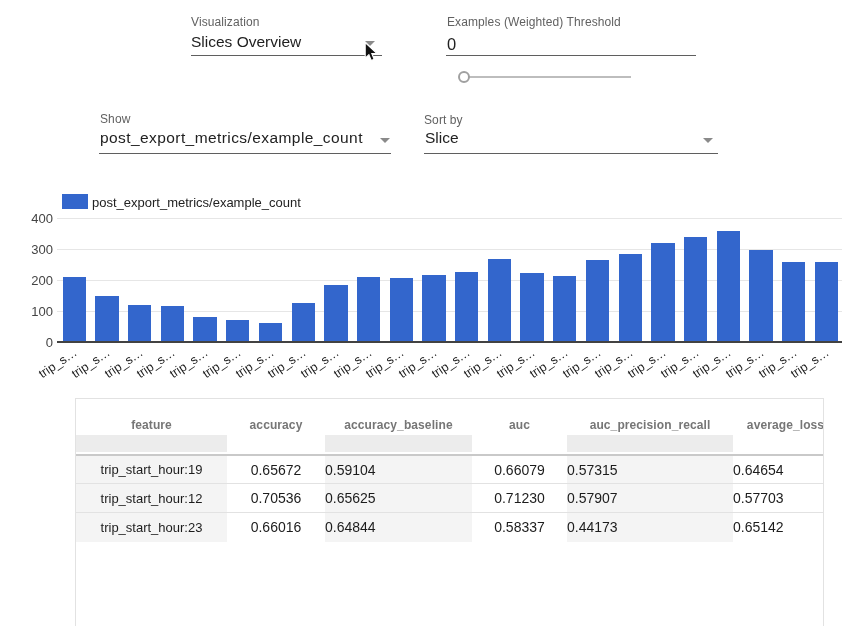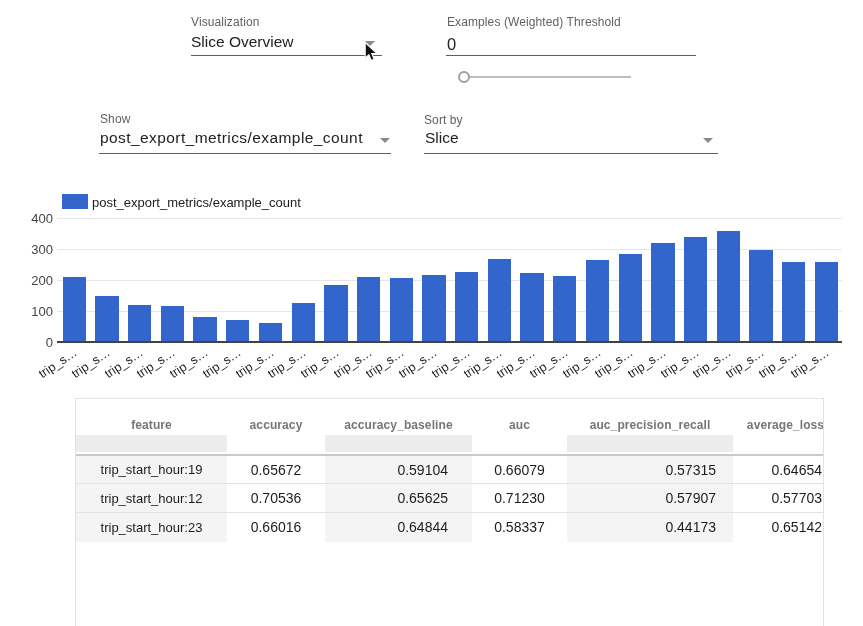--- a/index.html
+++ b/index.html
@@ -40,30 +40,30 @@
   #metrics-table td { font-size: 14px; color: #1c1c1c; vertical-align: middle;
     overflow: hidden; white-space: nowrap; }
   #metrics-table tr.data-row td:first-child { font-size: 13px; margin-top: 43px; }
   #metrics-table tr.filter-row td { height: 22px; border-bottom: 2px solid #c9c9c9; padding: 0; }
   .filter-box { height: 17px; margin: 1px 0 2px 0; }
   .filter-box.shaded { background: #ececec; }
   #metrics-table tr.data-row td { height: 28.9px; }
   #metrics-table tr.data-row + tr.data-row td { border-top: 1px solid #e2e2e2; }
   #metrics-table td.shaded { background: #f4f4f4; }
   #metrics-table td.al-c { text-align: center; }
-  #metrics-table td.al-r { text-align: right; }
+  #metrics-table td.al-r { text-align: left; }
 
   
   #cursor { position: absolute; width: 14px; height: 21px; }
 </style>
 </head>
 <body>
 
 <div class="ctl-label" style="left:191px; top:15px;">Visualization</div>
-<div class="ctl-value" style="left:191px; top:33px;">Slice Overview</div>
+<div class="ctl-value" style="left:191px; top:33px;">Slices Overview</div>
 <div class="dd-arrow" style="left:365px; top:41px;"></div>
 <div class="ctl-underline" style="left:191px; top:55px; width:191px;"></div>
 
 <div class="ctl-label" style="left:447px; top:15px;">Examples (Weighted) Threshold</div>
 <div class="ctl-value" style="left:447px; top:35px; font-size:16.5px;">0</div>
 <div class="ctl-underline" style="left:446px; top:55px; width:250px;"></div>
 
 <div class="slider-track" style="left:464px; top:76px; width:167px;"></div>
 <div class="slider-knob" style="left:458px; top:71px;"></div>
 

